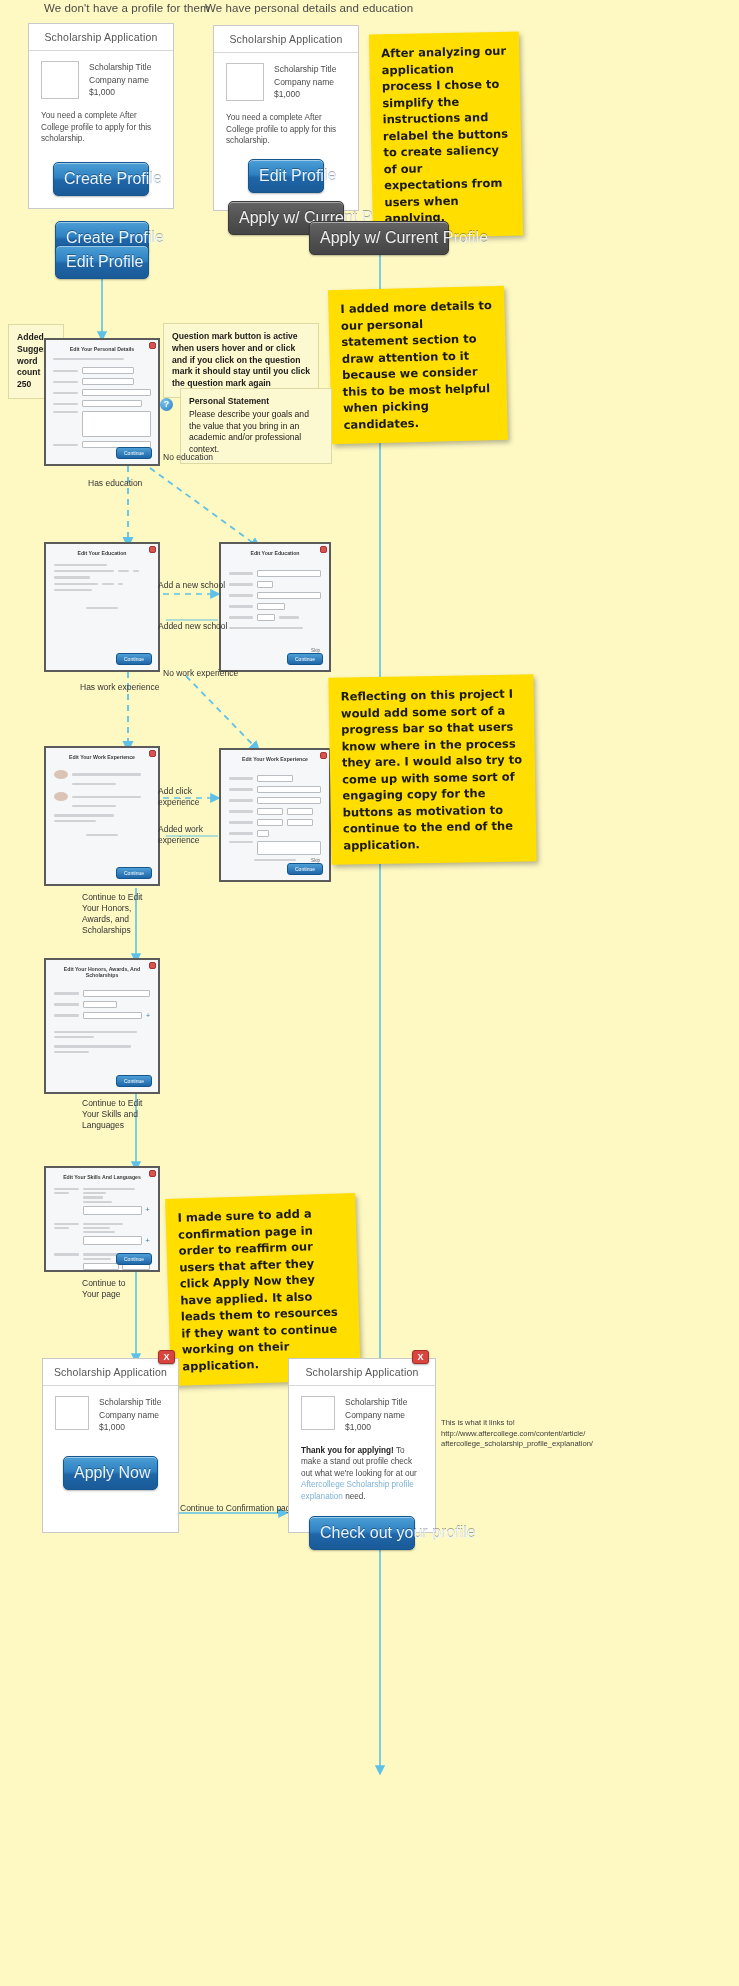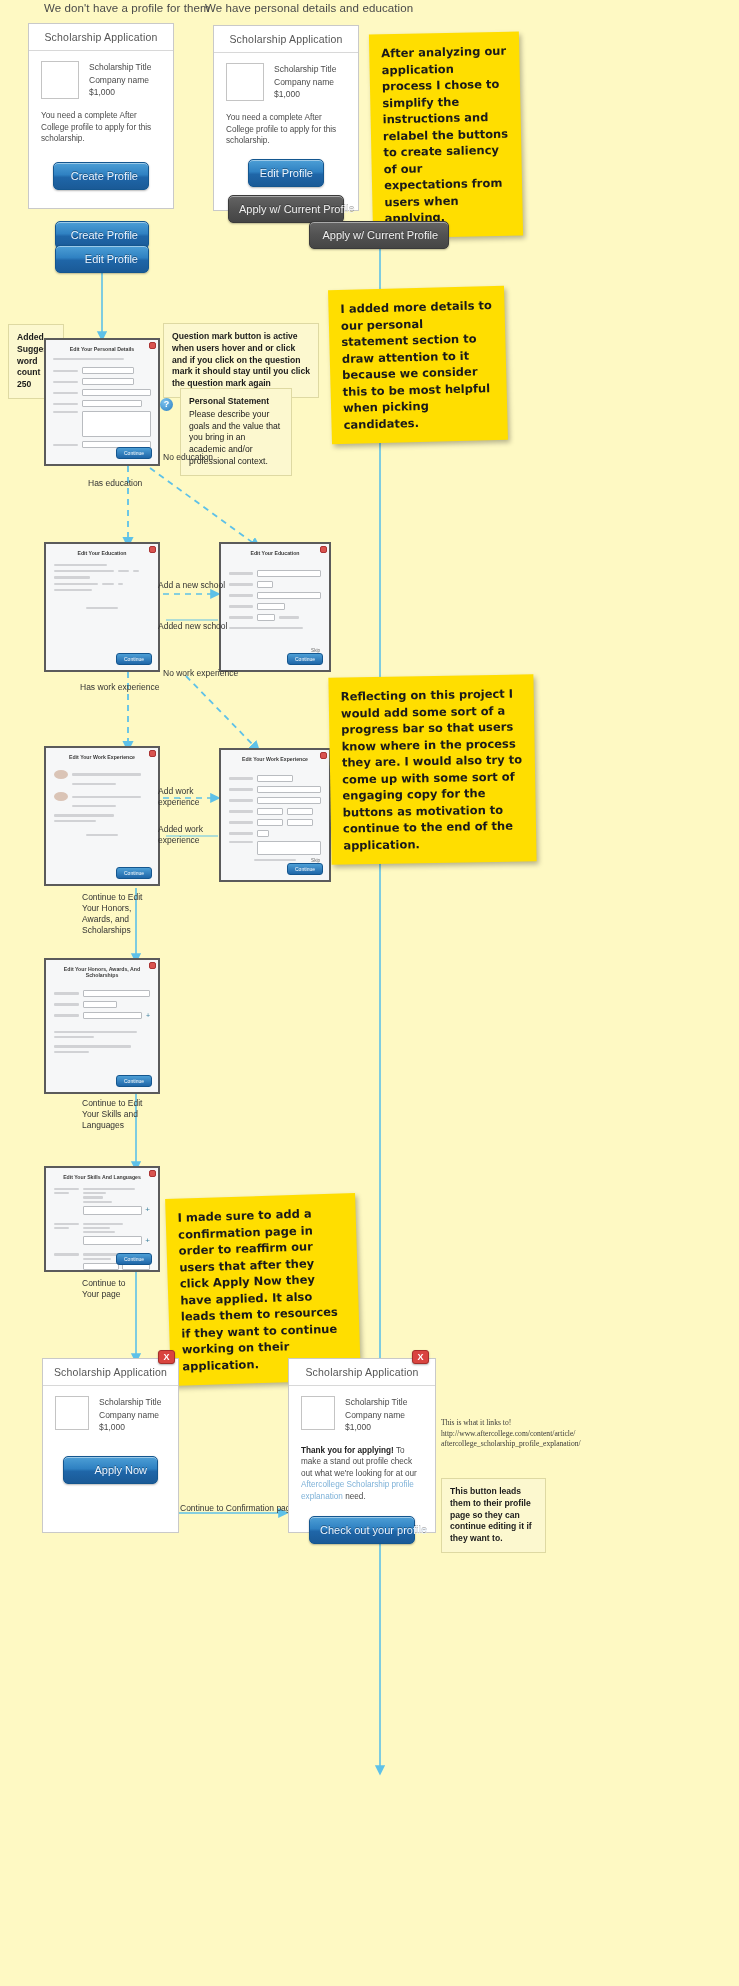--- a/index.html
+++ b/index.html
@@ -60,22 +60,22 @@
     color: #4a4a4a;
     line-height: 11.5px;
     margin-top: 11px;
   }
   .card-note b { font-weight: bold; color: #222; }
   .lnk { color: #7fb2d8; }
 
   
   .btn {
     display: block;
-    text-align: right;
-    font-size: 11px;
+    text-align: center;
+    font-size: 16px;
     color: #eaf4ff;
     padding: 7px 10px;
     border-radius: 5px;
     background: linear-gradient(to bottom,#4d9fd6 0%,#2f81c2 45%,#1f66a8 55%,#1a5a97 100%);
     border: 1px solid #14568f;
     box-shadow: inset 0 1px 0 rgba(255,255,255,.45), 0 1px 2px rgba(0,0,0,.28);
     text-shadow: 0 -1px 0 rgba(0,0,0,.35);
     cursor: pointer;
     white-space: nowrap;
   }
@@ -296,21 +296,21 @@
           <div class="lbl blurline"></div>
           <div class="val fieldbox" style="max-width:70px;"></div>
         </div>
     </div>
     <div class="sc-continue">Continue</div>
   </div>
 
   <div class="sticky" style="left:330px; top:288px; width:176px; transform:rotate(-1.5deg);">I added more details to our personal statement section to draw attention to it because we consider this to be most helpful when picking candidates.</div>
 
   <div style="position:absolute; left:160px; top:398px; width:13px; height:13px; border-radius:50%; background:radial-gradient(circle at 35% 30%, #7cc3ef, #2b7fc0); color:#fff; font-size:9px; font-weight:bold; text-align:center; line-height:13px;">?</div>
-  <div class="callout plain" style="left:180px; top:388px; width:112px;">
+  <div class="callout plain" style="left:180px; top:388px; width:152px;">
     <span class="hd">Personal Statement</span>
     <span>Please describe your goals and the value that you bring in an academic and/or professional context.</span>
   </div>
 
   <div class="flowlabel" style="left:163px; top:452px;">No education</div>
   <div class="flowlabel" style="left:88px; top:478px;">Has education</div>
 
   <div class="screen" style="left:44px; top:542px; width:116px; height:130px;">
     <div class="sc-close"></div>
     <div class="sc-title">Edit Your Education</div>
@@ -427,21 +427,21 @@
       <div class="rowgrid" style="align-items:flex-start;">
           <div class="lbl blurline"></div>
           <div class="val fieldbox" style="height:14px;"></div>
         </div>
       <div class="blurline" style="width:46%; margin:3px auto 0; height:1.8px;"></div>
     </div>
     <div style="position:absolute; right:9px; bottom:17px; font-size:4.6px; color:#6a6a6a;">Skip</div>
     <div class="sc-continue">Continue</div>
   </div>
 
-  <div class="flowlabel" style="left:158px; top:786px; white-space:pre-line;">Add work
+  <div class="flowlabel" style="left:158px; top:786px; white-space:pre-line;">Add click
 experience</div>
   <div class="flowlabel" style="left:158px; top:824px; white-space:pre-line;">Added work
 experience</div>
 
   <div class="sticky" style="left:330px; top:676px; width:205px; transform:rotate(-1deg);">Reflecting on this project I would add some sort of a progress bar so that users know where in the process they are. I would also try to come up with some sort of engaging copy for the buttons as motivation to continue to the end of the application.</div>
 
   <div class="flowlabel" style="left:82px; top:892px; white-space:pre-line;">Continue to Edit
 Your Honors,
 Awards, and
 Scholarships</div>
@@ -562,21 +562,20 @@
           <div>Company name</div>
           <div>$1,000</div>
         </div>
       </div>
       <div class="card-note"><b>Thank you for applying!</b><span> To make a stand out profile check out what we're looking for at our </span><span class="lnk">Aftercollege Scholarship profile explanation</span><span> need.</span></div>
       <div class="btn" style="margin:14px 8px 0;">Check out your profile</div>
     </div>
   </div>
   <div class="bigX" style="left:412px; top:1350px;">X</div>
 
-  <div class="urlnote" style="left:441px; top:1418px; width:150px;font-family:Liberation Serif, serif;">
+  <div class="urlnote" style="left:441px; top:1418px; width:150px;">
     <div>This is what it links to!</div>
     <div>http://www.aftercollege.com/content/article/</div>
     <div>aftercollege_scholarship_profile_explanation/</div>
   </div>
 
-  <div class="callout" style="left:441px; top:1478px; width:105px;">This button leads them to their profile page so they can continue editing it if they want to.</div>
 
 </div>
 
 </body></html>

